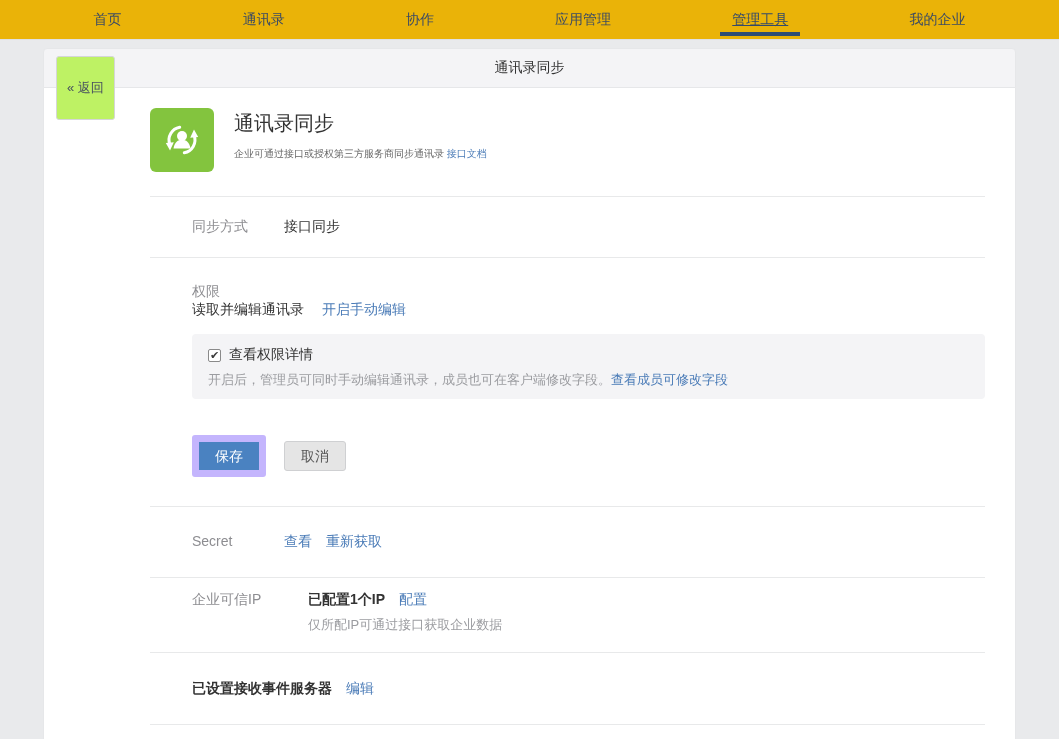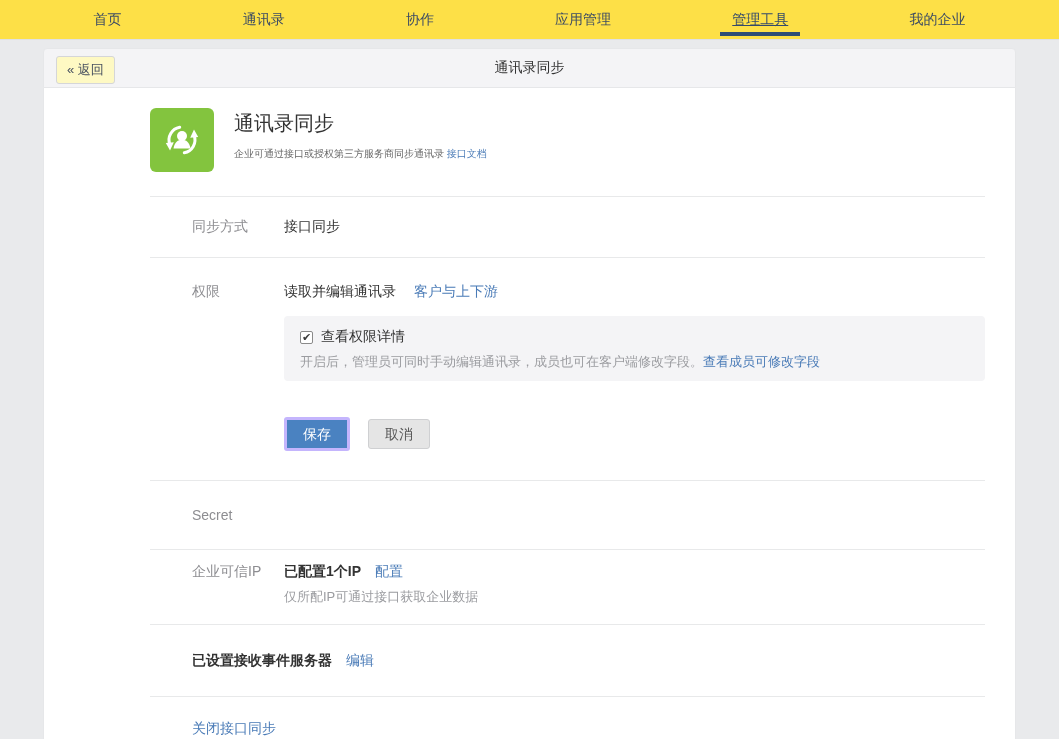--- a/index.html
+++ b/index.html
@@ -3,21 +3,21 @@
 <meta charset="utf-8">
 <style>
   * { margin:0; padding:0; box-sizing:border-box; }
   html,body { width:1059px; height:739px; overflow:hidden; }
   body {
     background:#e9eaec;
     font-family:"Liberation Sans","DejaVu Sans",sans-serif;
     color:#333;
   }
   
-  .topnav { height:40px; background:#fde047; border-bottom:1px solid #dfe1e3; }
+  .topnav { height:40px; background:#eab308; border-bottom:1px solid #dfe1e3; }
   .topnav-inner {
     width:880px; height:100%; margin:0 auto;
     display:flex; justify-content:space-between; align-items:stretch;
   }
   .nav-item {
     position:relative; display:flex; align-items:center;
     font-size:14px; color:#3c4b63; cursor:pointer; padding:0 4px;
   }
   .nav-item.active { color:#344a6b;text-decoration:underline; }
   .nav-item.active::after {
@@ -26,42 +26,42 @@
   }
   
   .container { width:973px; margin:8px auto 0; }
   .subheader {
     height:40px; background:#f4f4f6; border:1px solid #e6e7e9;
     border-radius:4px 4px 0 0; position:relative;
     display:flex; align-items:center; justify-content:center;
   }
   .back-btn {
     position:absolute; left:12px; top:7px;
-    background:#fef9c3; border:1px solid #d5d6d8; border-radius:3px;
-    padding:4px 10px; font-size:13px; color:#47505f; cursor:pointer;
+    background:#bef264; border:1px solid #d5d6d8; border-radius:3px;
+    padding:22px 10px; font-size:13px; color:#47505f; cursor:pointer;
     font-family:inherit;
   }
   .subheader-title { font-size:14px; color:#333; }
   .card {
     background:#ffffff; border-left:1px solid #e6e7e9; border-right:1px solid #e6e7e9;
     min-height:651px; padding:20px 30px 60px 106px;
   }
   
   .app-header { display:flex; align-items:flex-start; margin-bottom:24px; }
   .app-icon { width:64px; height:64px; flex-shrink:0; }
   .app-header-text { margin-left:20px; padding-top:2px; }
   .app-title { font-size:20px; font-weight:400; color:#333; margin-bottom:10px; }
   .app-subtitle { font-size:10px; color:#666; }
   .divider { border-top:1px solid #e8e9ea; }
   
   .row { display:flex; font-size:14px;margin-left:42px; }
   .pad-sync   { padding:21px 0; }
-  .pad-perm   { padding:25px 0 29px; }
+  .pad-perm   { padding:25px 0 29px;flex-direction:column; }
   .pad-secret { padding:26px 0; }
-  .pad-ip     { padding:13px 0 18px; }
+  .pad-ip     { padding:13px 0 18px;gap:24px; }
   .pad-event  { padding:27px 0 26px; }
   .pad-close  { padding:23px 0 26px; }
   .row-label { width:92px; flex-shrink:0; color:#8d8d91; }
   .row-content { flex:1; }
   .value { color:#333; }
   .value-strong { color:#333; font-weight:bold; }
   a.link { color:#4a7bb7; text-decoration:none; cursor:pointer; }
   .gap-l { margin-left:14px; }
   .gap-s { margin-left:10px; }
   
@@ -77,21 +77,21 @@
   }
   .checkbox.checked::after { content:"\2714"; }
   .checkbox-label { color:#333; font-size:14px; }
   .panel-desc { margin-top:7px; font-size:13px; color:#9b9ca0; }
   
   .btn-row { margin-top:36px; }
   .btn {
     font-family:inherit; font-size:14px; border-radius:3px;
     padding:5px 16px; cursor:pointer; line-height:18px;
   }
-  .btn-primary { background:#4a82c1; border:3px solid #c4b5fd; color:#ffffff; }
+  .btn-primary { background:#4a82c1; border:7px solid #c4b5fd; color:#ffffff; }
   .btn-default { background:#e5e5e5; border:1px solid #cfd0d2; color:#555; margin-left:14px; }
 </style>
 </head>
 <body>
 
 <nav class="topnav">
   <div class="topnav-inner">
     <div class="nav-item">首页</div>
     <div class="nav-item">通讯录</div>
     <div class="nav-item">协作</div>
@@ -140,21 +140,21 @@
       </div>
     </div>
 
     <div class="divider"></div>
 
     <div class="row pad-perm">
       <div class="row-label">权限</div>
       <div class="row-content">
         <div>
           <span class="value">读取并编辑通讯录</span>
-          <a class="link gap-l">客户与上下游</a>
+          <a class="link gap-l">开启手动编辑</a>
         </div>
         <div class="panel">
           <label class="checkbox-line">
             <span class="checkbox checked"></span>
             <span class="checkbox-label">查看权限详情</span>
           </label>
           <div class="panel-desc">
             <span>开启后，管理员可同时手动编辑通讯录，成员也可在客户端修改字段。</span><a class="link">查看成员可修改字段</a>
           </div>
         </div>
@@ -162,20 +162,24 @@
           <button class="btn btn-primary">保存</button>
           <button class="btn btn-default">取消</button>
         </div>
       </div>
     </div>
 
     <div class="divider"></div>
 
     <div class="row pad-secret">
       <div class="row-label">Secret</div>
+      <div class="row-content">
+        <a class="link">查看</a>
+        <a class="link gap-s">重新获取</a>
+      </div>
     </div>
 
     <div class="divider"></div>
 
     <div class="row pad-ip">
       <div class="row-label">企业可信IP</div>
       <div class="row-content">
         <div>
           <span class="value-strong">已配置1个IP</span>
           <a class="link gap-s">配置</a>

